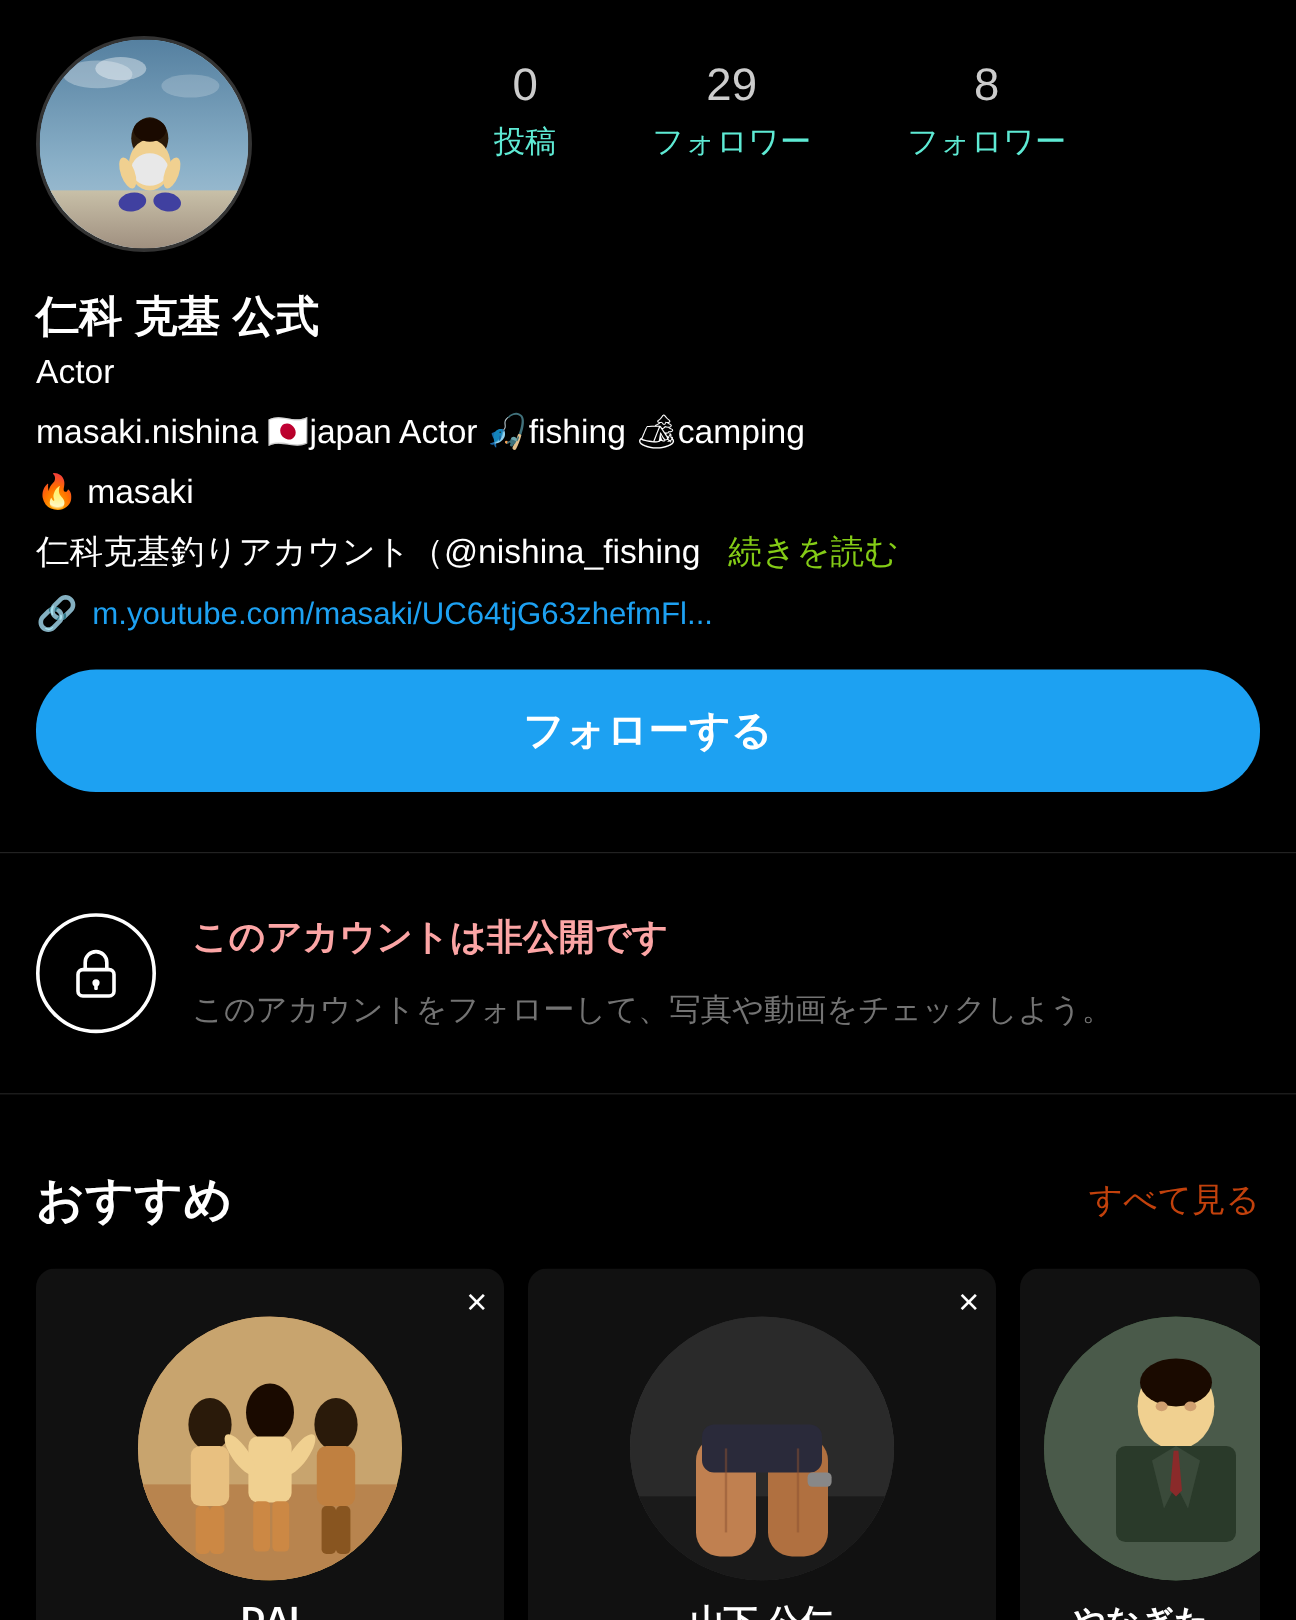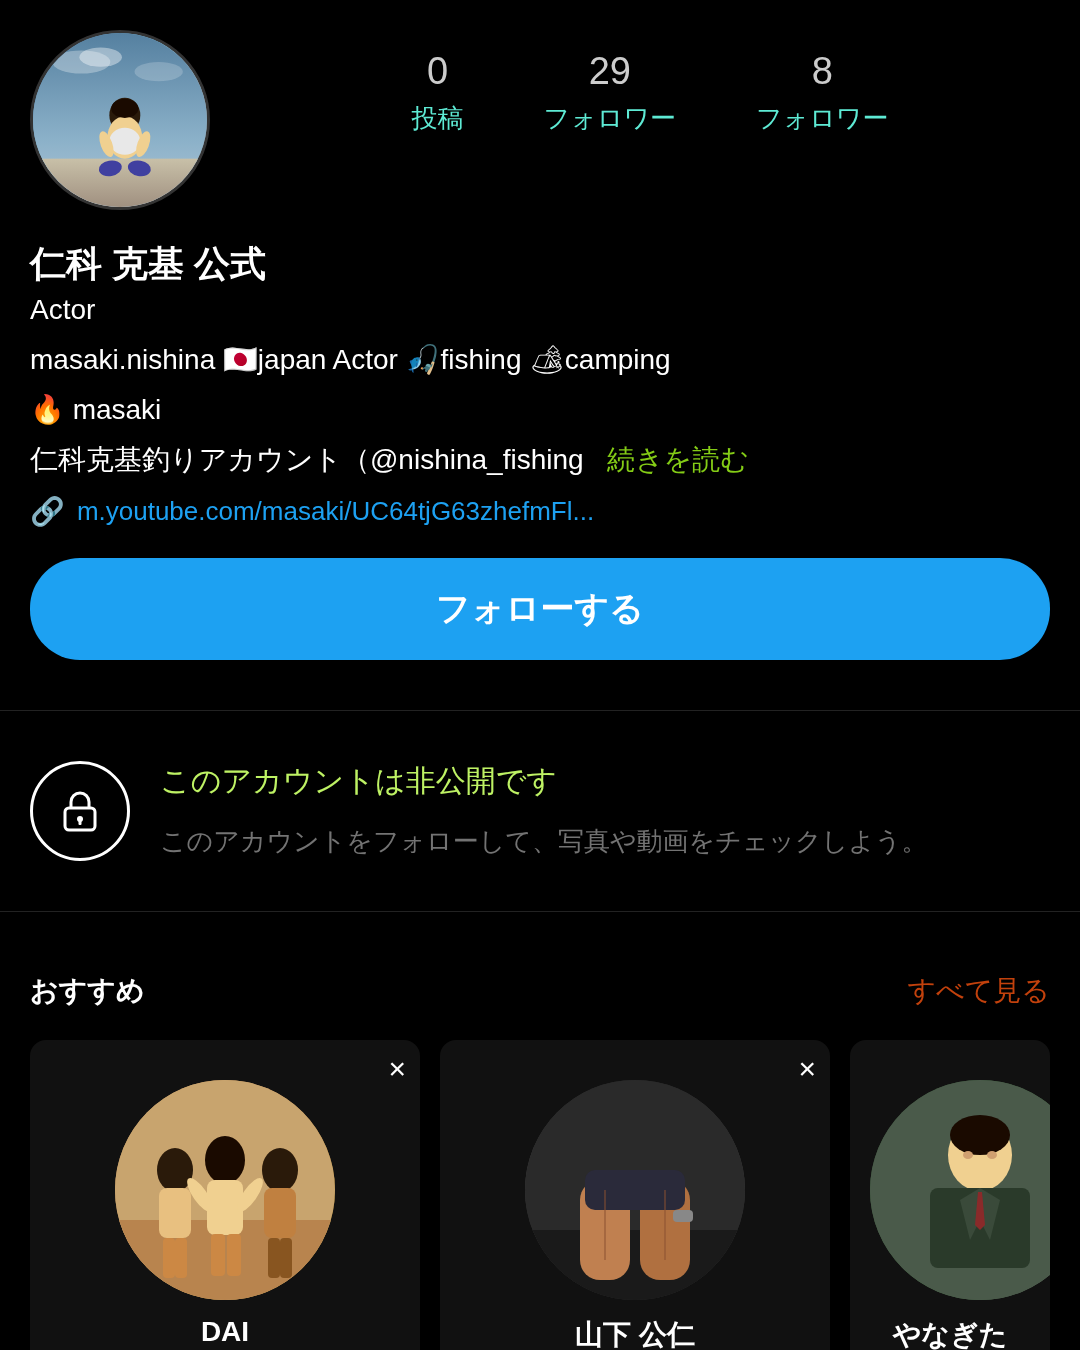--- a/index.html
+++ b/index.html
@@ -133,22 +133,22 @@
       width: 50px;
       height: 50px;
     }
 
     .private-text {
       flex: 1;
     }
 
     .private-title {
       font-size: 30px;
-      font-weight: 400;
-      color: #bef264;
+      font-weight: 700;
+      color: #fca5a5;
       margin-bottom: 20px;
     }
 
     .private-desc {
       font-size: 26px;
       color: #737373;
       line-height: 1.5;
     }
 
     .recommended-section {
@@ -157,21 +157,21 @@
     }
 
     .recommended-header {
       display: flex;
       justify-content: space-between;
       align-items: center;
       margin-bottom: 30px;
     }
 
     .recommended-title {
-      font-size: 28px;
+      font-size: 40px;
       font-weight: 700;
       color: #fff;
     }
 
     .see-all-link {
       font-size: 28px;
       color: #c2410c;
       cursor: pointer;
     }
 

